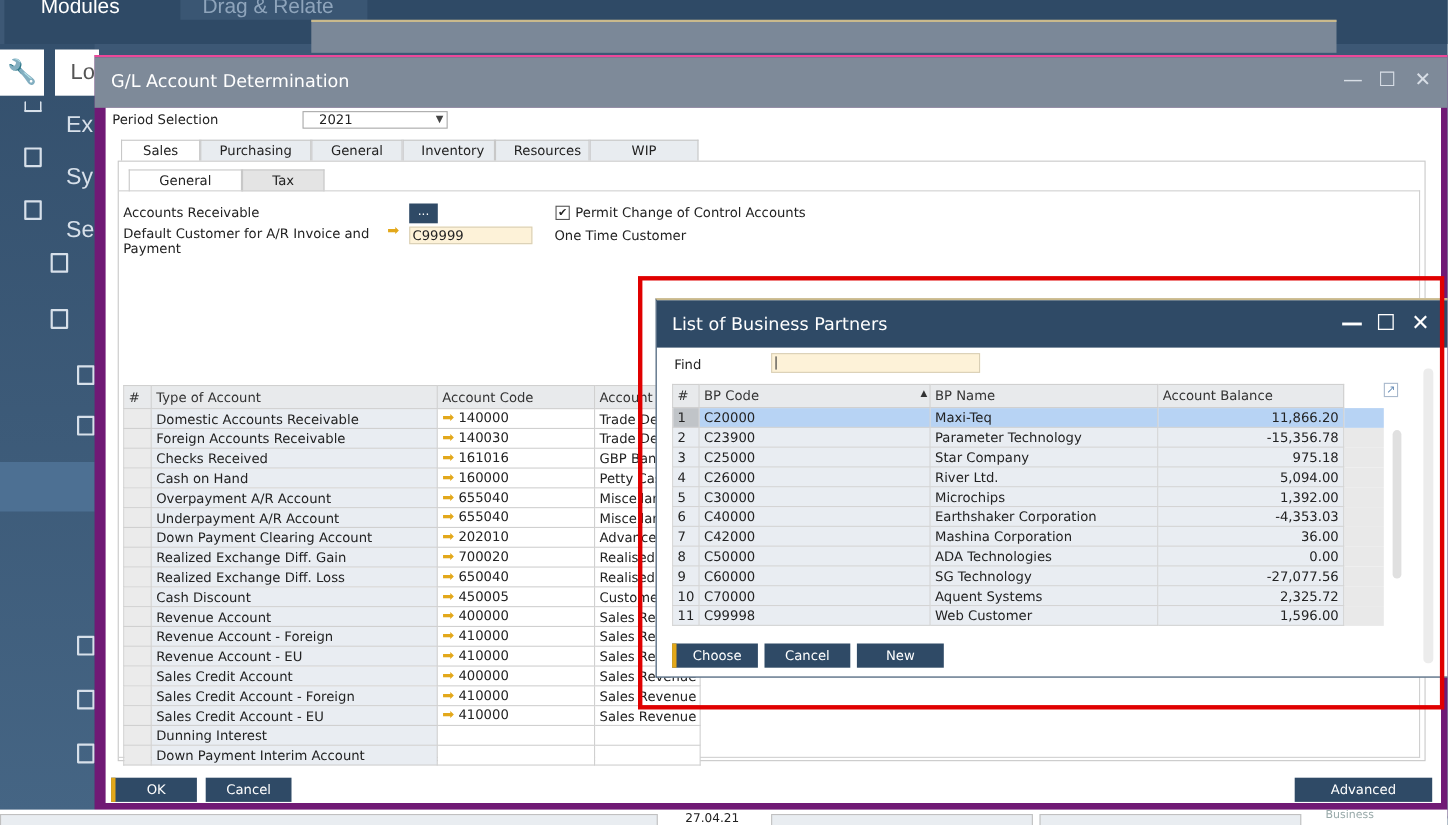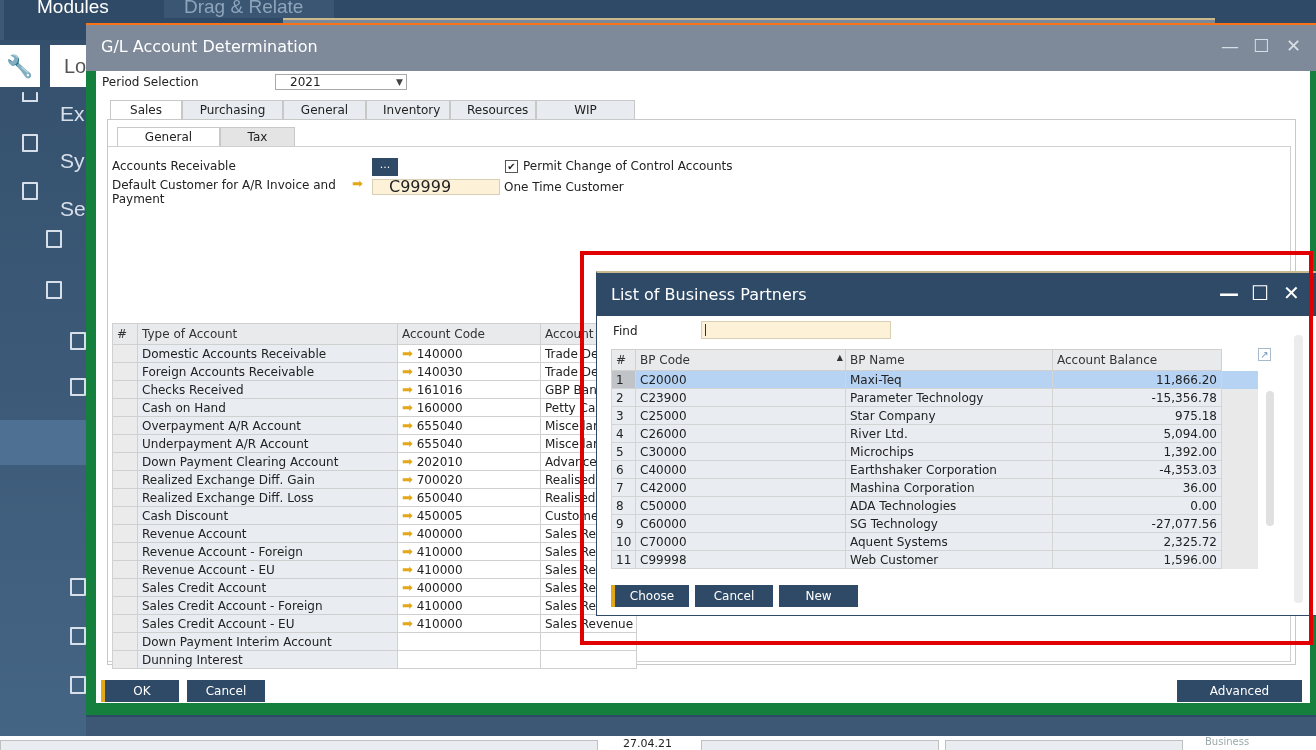--- a/index.html
+++ b/index.html
@@ -18,42 +18,42 @@
   .sb-tool { position: absolute; left: 0; top: 5px; width: 40px; height: 42px; background: #fff; display: flex; align-items: center; justify-content: center; font-size: 22px; color: #555; }
   .sb-search { position: absolute; left: 50px; top: 5px; width: 40px; height: 42px; background: #fff; font-family: "Liberation Sans", sans-serif; font-size: 20px; color: #555; padding: 10px 0 0 14px; }
   .sb-item { position: absolute; color: #d7e0ea; font-family: "Liberation Sans", sans-serif; font-size: 21px; margin-top: 18px; }
   .sb-icon { position: absolute; width: 16px; height: 18px; border: 2px solid #d7e0ea; border-radius: 1px; }
   .sb-selected { position: absolute; left: 0; top: 380px; width: 86px; height: 45px; background: #4d7093; }
 
   
   .bgwin { position: absolute; left: 283px; top: 18px; width: 932px; height: 30px; background: #7b8898; border-top: 2px solid #c9b98c; }
 
   
-  .glwin { position: absolute; left: 86px; top: 23px; width: 1230px; height: 694px; background: #15803d; border-top: 2px solid #f97316; border-bottom: 2px solid #2f4a66; }
+  .glwin { position: absolute; left: 86px; top: 50px; width: 1230px; height: 694px; background: #701a75; border-top: 2px solid #ec4899; border-bottom: 2px solid #2f4a66; }
   .gl-title { height: 46px; background: #7e8a99; color: #fff; font-family: "DejaVu Sans", sans-serif; font-size: 16px; padding: 12px 0 0 15px; position: relative; }
   .winctl { position: absolute; top: 10px; color: #d8dee6; font-size: 18px; }
   .gl-body { position: absolute; left: 10px; top: 46px; width: 1214px; height: 632px; background: #fff; }
 
   .lbl { position: absolute; font-size: 12px; color: #222; }
   .period-sel { position: absolute; left: 179px; top: 3px; width: 132px; height: 16px; border: 1px solid #a8a8a8; background: #fff; padding-left: 14px; font-size: 12px; line-height: 14px; }
   .period-sel .arrow { position: absolute; right: 3px; top: 0; font-size: 9px; color: #444; }
 
   .tabs1 { position: absolute; left: 14px; top: 29px; height: 36px; display: flex; }
   .tab1 { height: 20px; padding: 0 16px; border: 1px solid #c8c8c8; border-bottom: none; background: #e8ecf0; font-size: 12px; line-height: 19px; text-align: center; }
   .tab1.active { background: #fff; }
   .tabpanel { position: absolute; left: 11px; top: 48px; width: 1189px; height: 546px; border: 1px solid #c8c8c8; background: #fff; }
   .tabs2 { position: absolute; left: 9px; top: 7px; display: flex; }
   .tab2 { height: 20px; border: 1px solid #c8c8c8; border-bottom: none; background: #e4e4e4; font-size: 12px; line-height: 19px; text-align: center; }
   .tab2.active { background: #fff; }
   .subpanel { position: absolute; left: 0; top: 26px; width: 1183px; height: 516px; border: 1px solid #d0d0d0; border-left: none; }
 
   .ellipsis-btn { position: absolute; width: 26px; height: 18px; background: #2f4a66; color: #fff; font-size: 11px; text-align: center; line-height: 14px; }
   .chk { position: absolute; width: 13px; height: 13px; border: 1px solid #555; background: #fff; font-size: 10px; line-height: 11px; text-align: center; }
   .yellow-arrow { color: #e3a81a; font-size: 13px; }
-  .cust-input { position: absolute; width: 128px; height: 16px; background: #fdf2d8; border: 1px solid #d9cfb5; font-size: 16px; line-height: 14px; padding-left: 16px; }
+  .cust-input { position: absolute; width: 112px; height: 16px; background: #fdf2d8; border: 1px solid #d9cfb5; font-size: 12px; line-height: 14px; padding-left: 2px; }
 
   
   .grid { position: absolute; left: 4px; top: 176px; border-collapse: collapse; font-size: 12px; }
   .grid th { background: #e8eaec; font-weight: normal; text-align: left; padding-left: 4px; height: 21px; border: 1px solid #d0d0d0; color: #333; }
   .grid td { height: 18px; border: 1px solid #d0d0d0; padding-left: 4px; white-space: nowrap; overflow: hidden; }
   .grid td.num { background: #ebebeb; width: 25px; }
   .grid td.type { background: #e9edf2; width: 260px; }
   .grid td.code { background: #fff; width: 143px; }
   .grid td.name { background: #fff; width: 80px; }
 
@@ -259,27 +259,27 @@
                 <td class="name">Sales Revenue</td>
               </tr>
               <tr>
                 <td class="num"></td>
                 <td class="type">Sales Credit Account - EU</td>
                 <td class="code"><span class="yellow-arrow">➡</span> <span>410000</span></td>
                 <td class="name">Sales Revenue</td>
               </tr>
               <tr>
                 <td class="num"></td>
-                <td class="type">Down Payment Interim Account</td>
+                <td class="type">Dunning Interest</td>
                 <td class="code"><span></span></td>
                 <td class="name"></td>
               </tr>
               <tr>
                 <td class="num"></td>
-                <td class="type">Dunning Interest</td>
+                <td class="type">Down Payment Interim Account</td>
                 <td class="code"><span></span></td>
                 <td class="name"></td>
               </tr>
             </tbody>
         </table>
       </div>
     </div>
 
     <div class="bottom-btn primary" style="left:5px;top:609px;width:78px;">OK</div>
     <div class="bottom-btn" style="left:91px;top:609px;width:78px;">Cancel</div>

